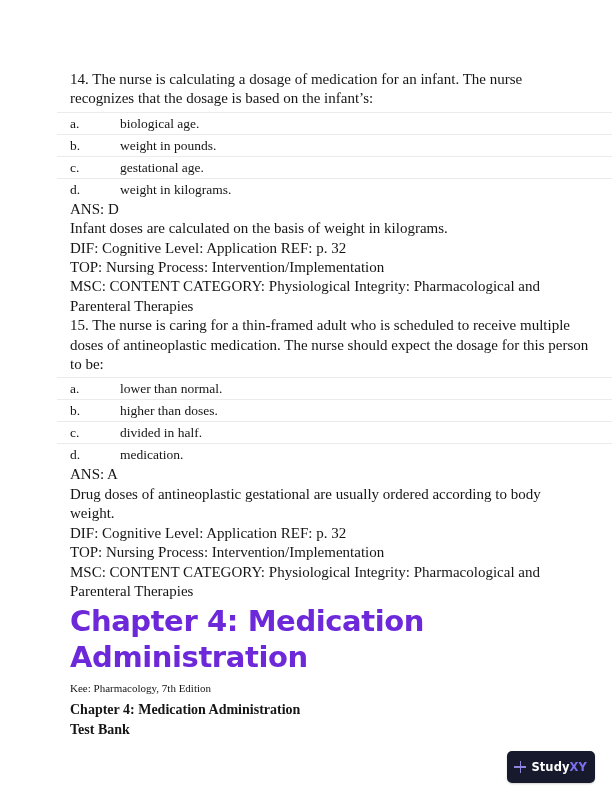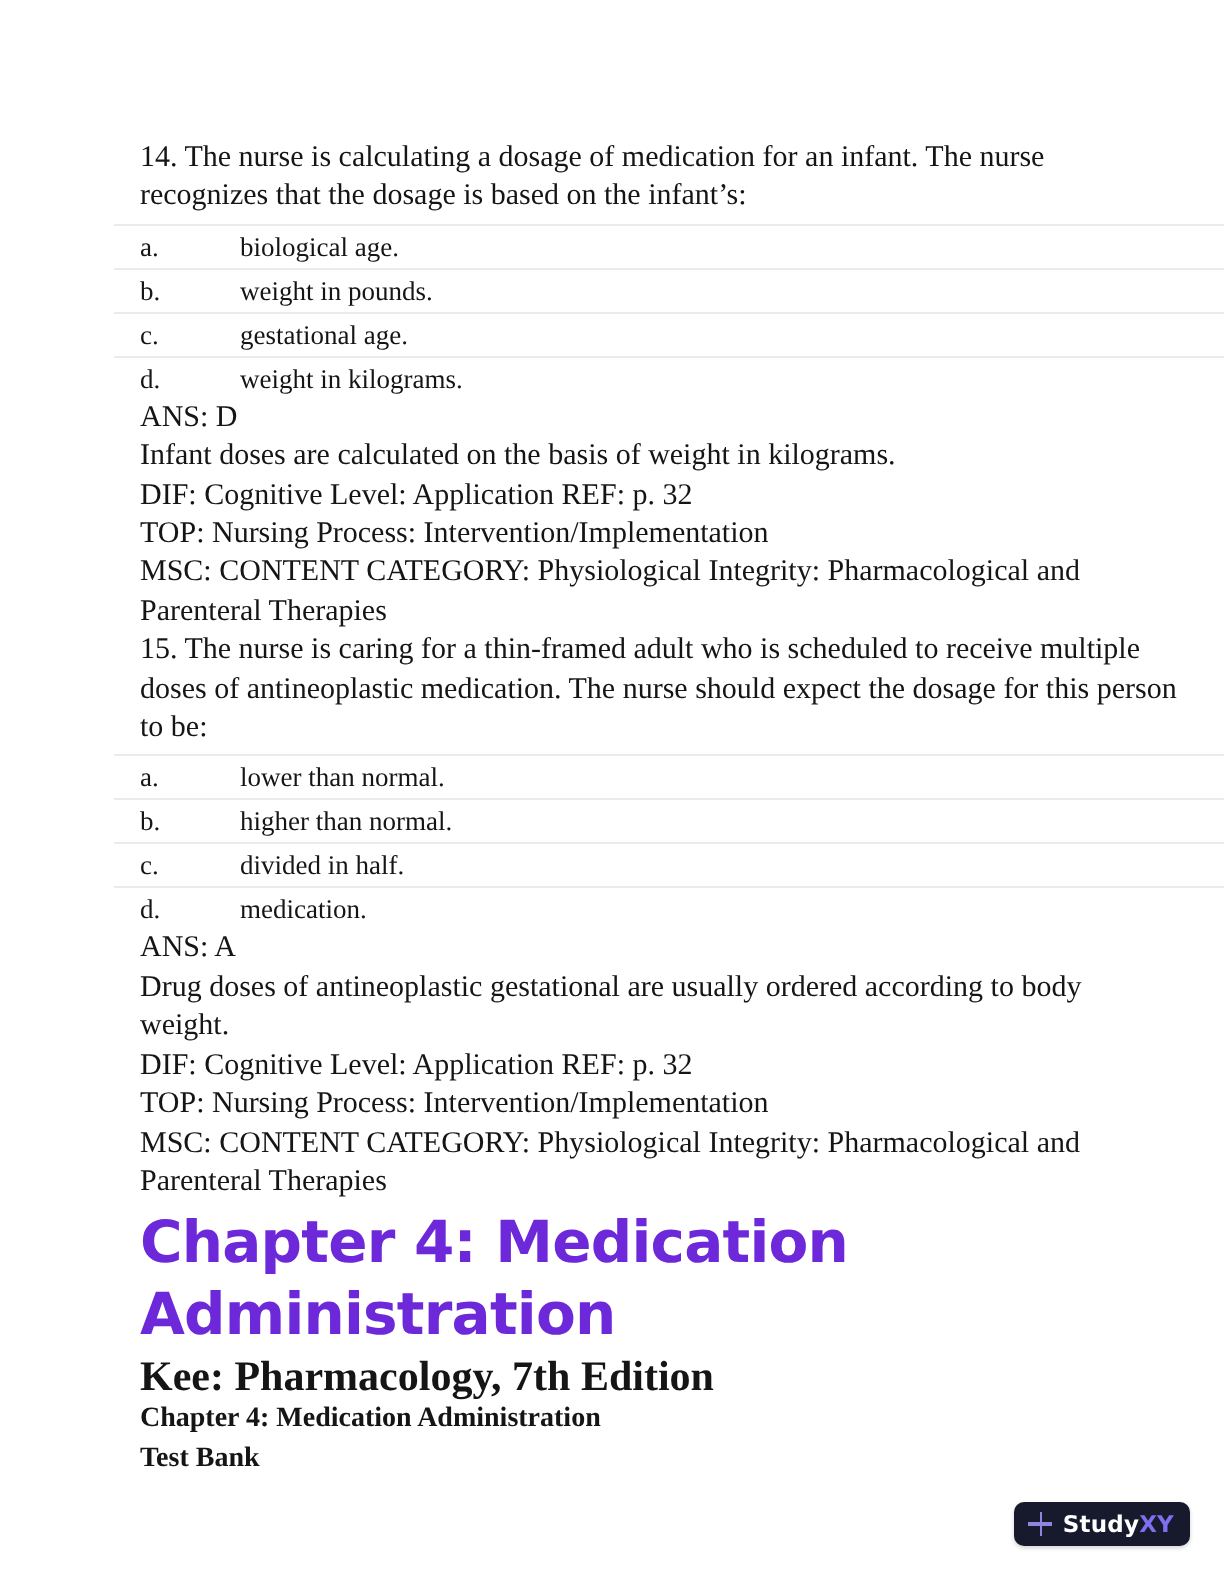--- a/index.html
+++ b/index.html
@@ -38,36 +38,36 @@
     font-family: "DejaVu Sans", sans-serif;
     font-weight: bold;
     font-size: 29px;
     line-height: 36px;
     letter-spacing: -0.4px;
     white-space: pre-line;
   }
   .book-title {
     padding-left: 13px;
     margin-top: 2px;
-    font-weight: bold;
-    font-size: 21px;
+    font-weight: normal;
+    font-size: 11px;
     line-height: 23px;
   }
   .chapter-sub, .testbank {
     padding-left: 13px;
     font-weight: bold;
     font-size: 14px;
     line-height: 19.4px;
   }
 
   .brand-badge {
     position: absolute;
     top: 751px;
     right: 17px;
-    height: 22px;
+    height: 32px;
     background: #161a2c;
     border-radius: 5px;
     display: flex;
     align-items: center;
     padding: 0 8px 0 7px;
     box-shadow: 0 1px 2px rgba(0,0,0,0.18);
   }
   .plus-icon {
     width: 12px; height: 12px;
     margin-right: 5px;
@@ -129,21 +129,21 @@
       <div class="stem">15. The nurse is caring for a thin-framed adult who is scheduled to receive multiple
 doses of antineoplastic medication. The nurse should expect the dosage for this person
 to be:</div>
       <div class="options">
         <div class="option-row">
           <span class="option-letter">a.</span>
           <span class="option-text">lower than normal.</span>
         </div>
         <div class="option-row">
           <span class="option-letter">b.</span>
-          <span class="option-text">higher than normal.</span>
+          <span class="option-text">higher than doses.</span>
         </div>
         <div class="option-row">
           <span class="option-letter">c.</span>
           <span class="option-text">divided in half.</span>
         </div>
         <div class="option-row">
           <span class="option-letter">d.</span>
           <span class="option-text">medication.</span>
         </div>
       </div>

